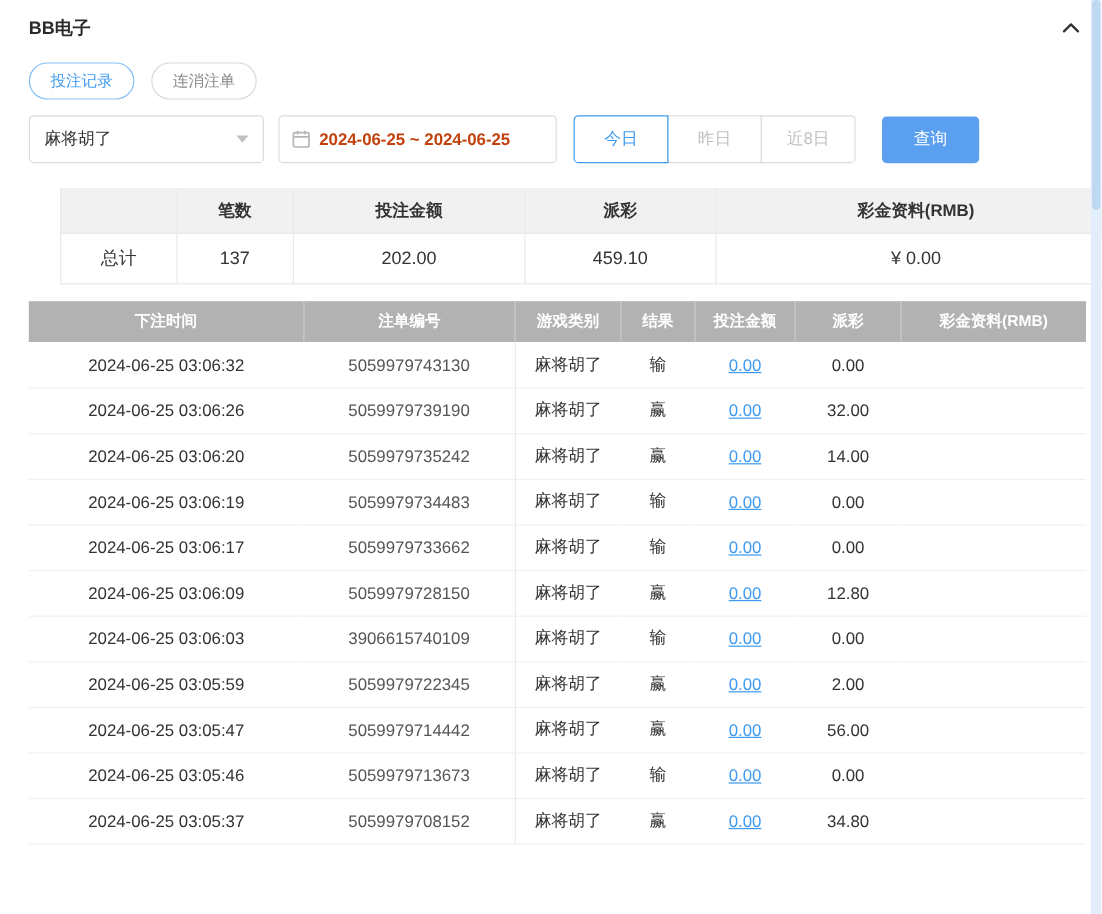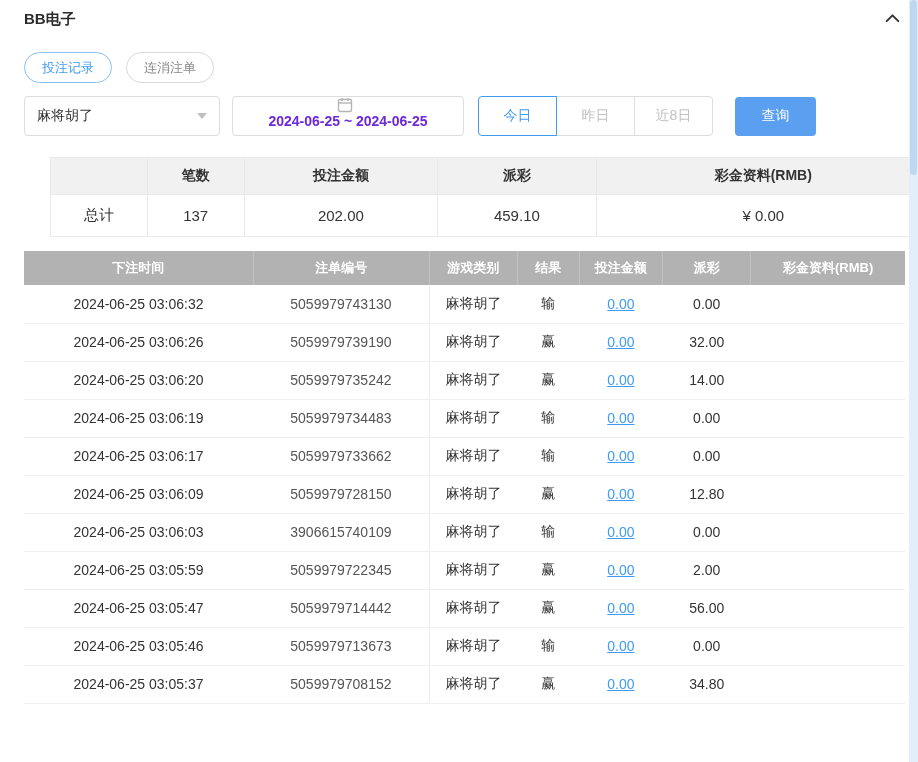--- a/index.html
+++ b/index.html
@@ -2,41 +2,41 @@
 <html><head>
 <meta charset="utf-8">
 <style>
   * { box-sizing: border-box; margin: 0; padding: 0; }
   html,body { width: 918px; height: 762px; overflow: hidden; background: #fff;
               font-family: "Liberation Sans", sans-serif; color: #333; }
   .page { position: relative; width: 918px; height: 762px; overflow: hidden; }
   .content { padding: 10px 13px 0 24px; }
 
   
-  .panel-header { display: flex; align-items: flex-start; justify-content: space-between; height: 26px; gap: 20px; }
+  .panel-header { display: flex; align-items: center; justify-content: space-between; height: 26px; gap: 20px; }
   .panel-title { font-size: 15px; font-weight: bold; color: #2b2b2b; }
   .chev { display: inline-flex; cursor: pointer; margin-right: 4px; }
 
   
   .tabs-row { margin-top: 16px; display: flex; gap: 14px; }
   .tab { height: 31px; padding: 0 17px; font-size: 13px; background: #fff;
          border: 1px solid #d9d9d9; border-radius: 16px; color: #8a8a8a; cursor: pointer;
          font-family: inherit; }
   .tab.active { border-color: #85c1f5; color: #3f9bf0; }
 
   
   .filter-row { margin-top: 13px; display: flex; align-items: center; }
   .select { width: 196px; height: 40px; border: 1px solid #dcdcdc; border-radius: 4px;
             display: flex; align-items: center; justify-content: space-between;
             padding: 0 12px; font-size: 14px; cursor: pointer; background: #fff; }
   .caret { width: 0; height: 0; border-left: 5px solid transparent; border-right: 5px solid transparent;
            border-top: 6px solid #c0c0c0; }
   .date-input { width: 232px; height: 40px; border: 1px solid #dcdcdc; border-radius: 4px;
                 margin-left: 12px; display: flex; align-items: center; padding: 0 10px;
-                font-size: 14px; font-weight: bold; color: #6d28d9; cursor: pointer; background: #fff; flex-direction: column; }
+                font-size: 14px; font-weight: bold; color: #c2410c; cursor: pointer; background: #fff; }
   .date-input .cal { display: inline-flex; margin-right: 7px; }
   .btn-group { display: flex; margin-left: 14px; }
   .qbtn { width: 79px; height: 40px; background: #fff; border: 1px solid #dcdcdc;
           font-size: 14px; color: #c2c2c2; cursor: pointer; font-family: inherit; margin-left: -1px; }
   .qbtn:first-child { border-radius: 4px 0 0 4px; margin-left: 0; }
   .qbtn:last-child { border-radius: 0 4px 4px 0; }
   .qbtn.active { border-color: #3f9bf0; color: #3f9bf0; position: relative; z-index: 1; }
   .search-btn { width: 81px; height: 39px; margin-left: 22px; background: #5b9ff0; color: #fff;
                 border: none; border-radius: 4px; font-size: 14px; cursor: pointer; font-family: inherit; }
 

